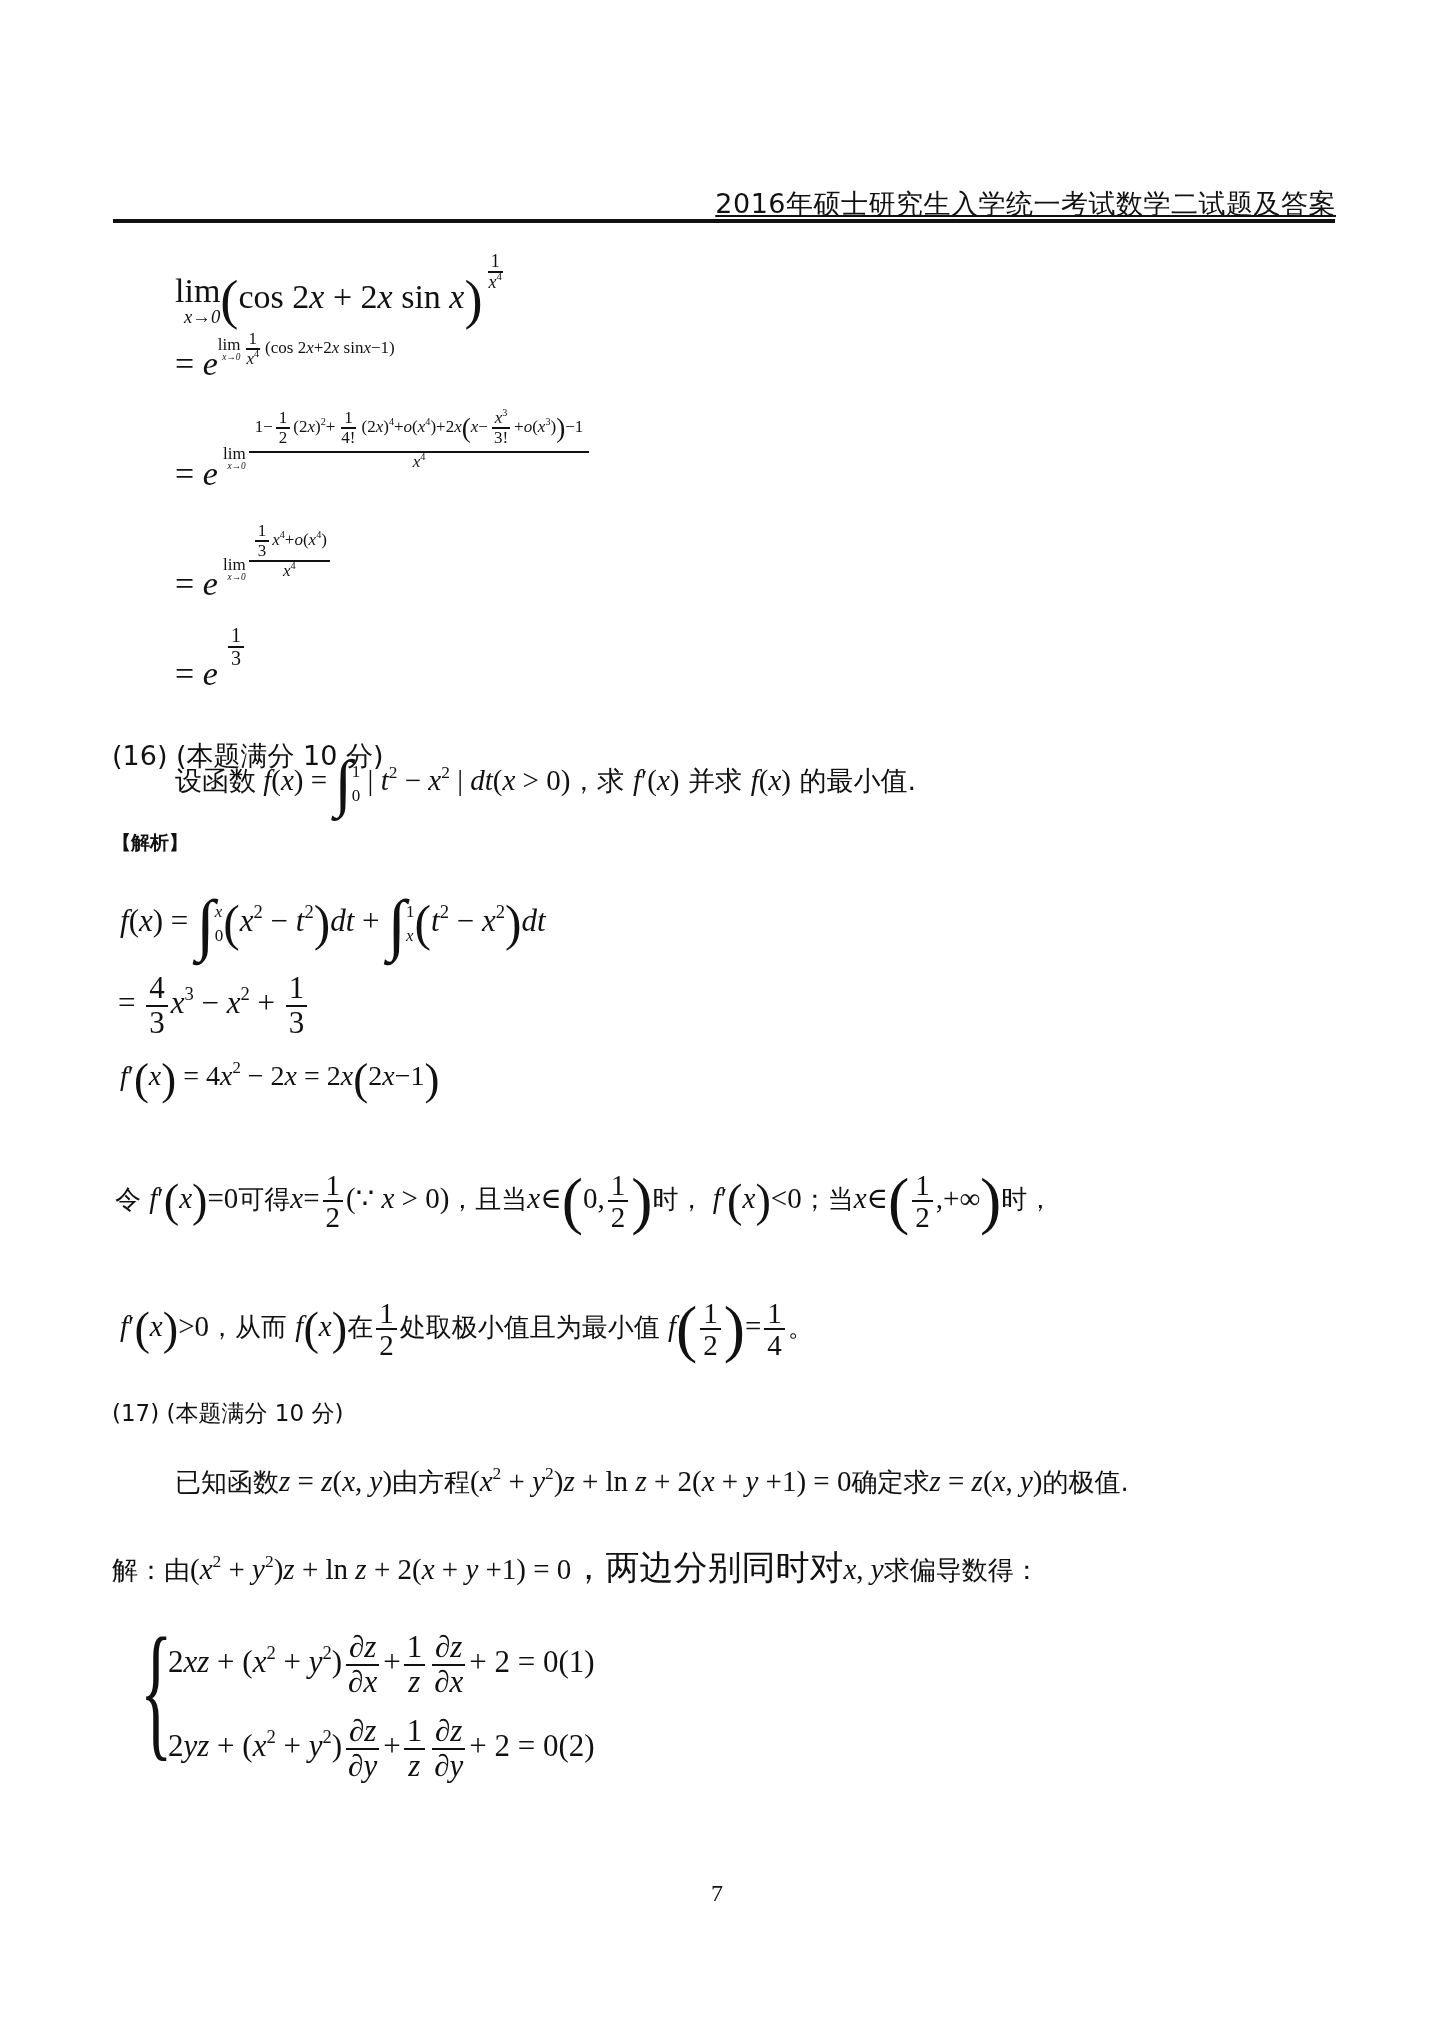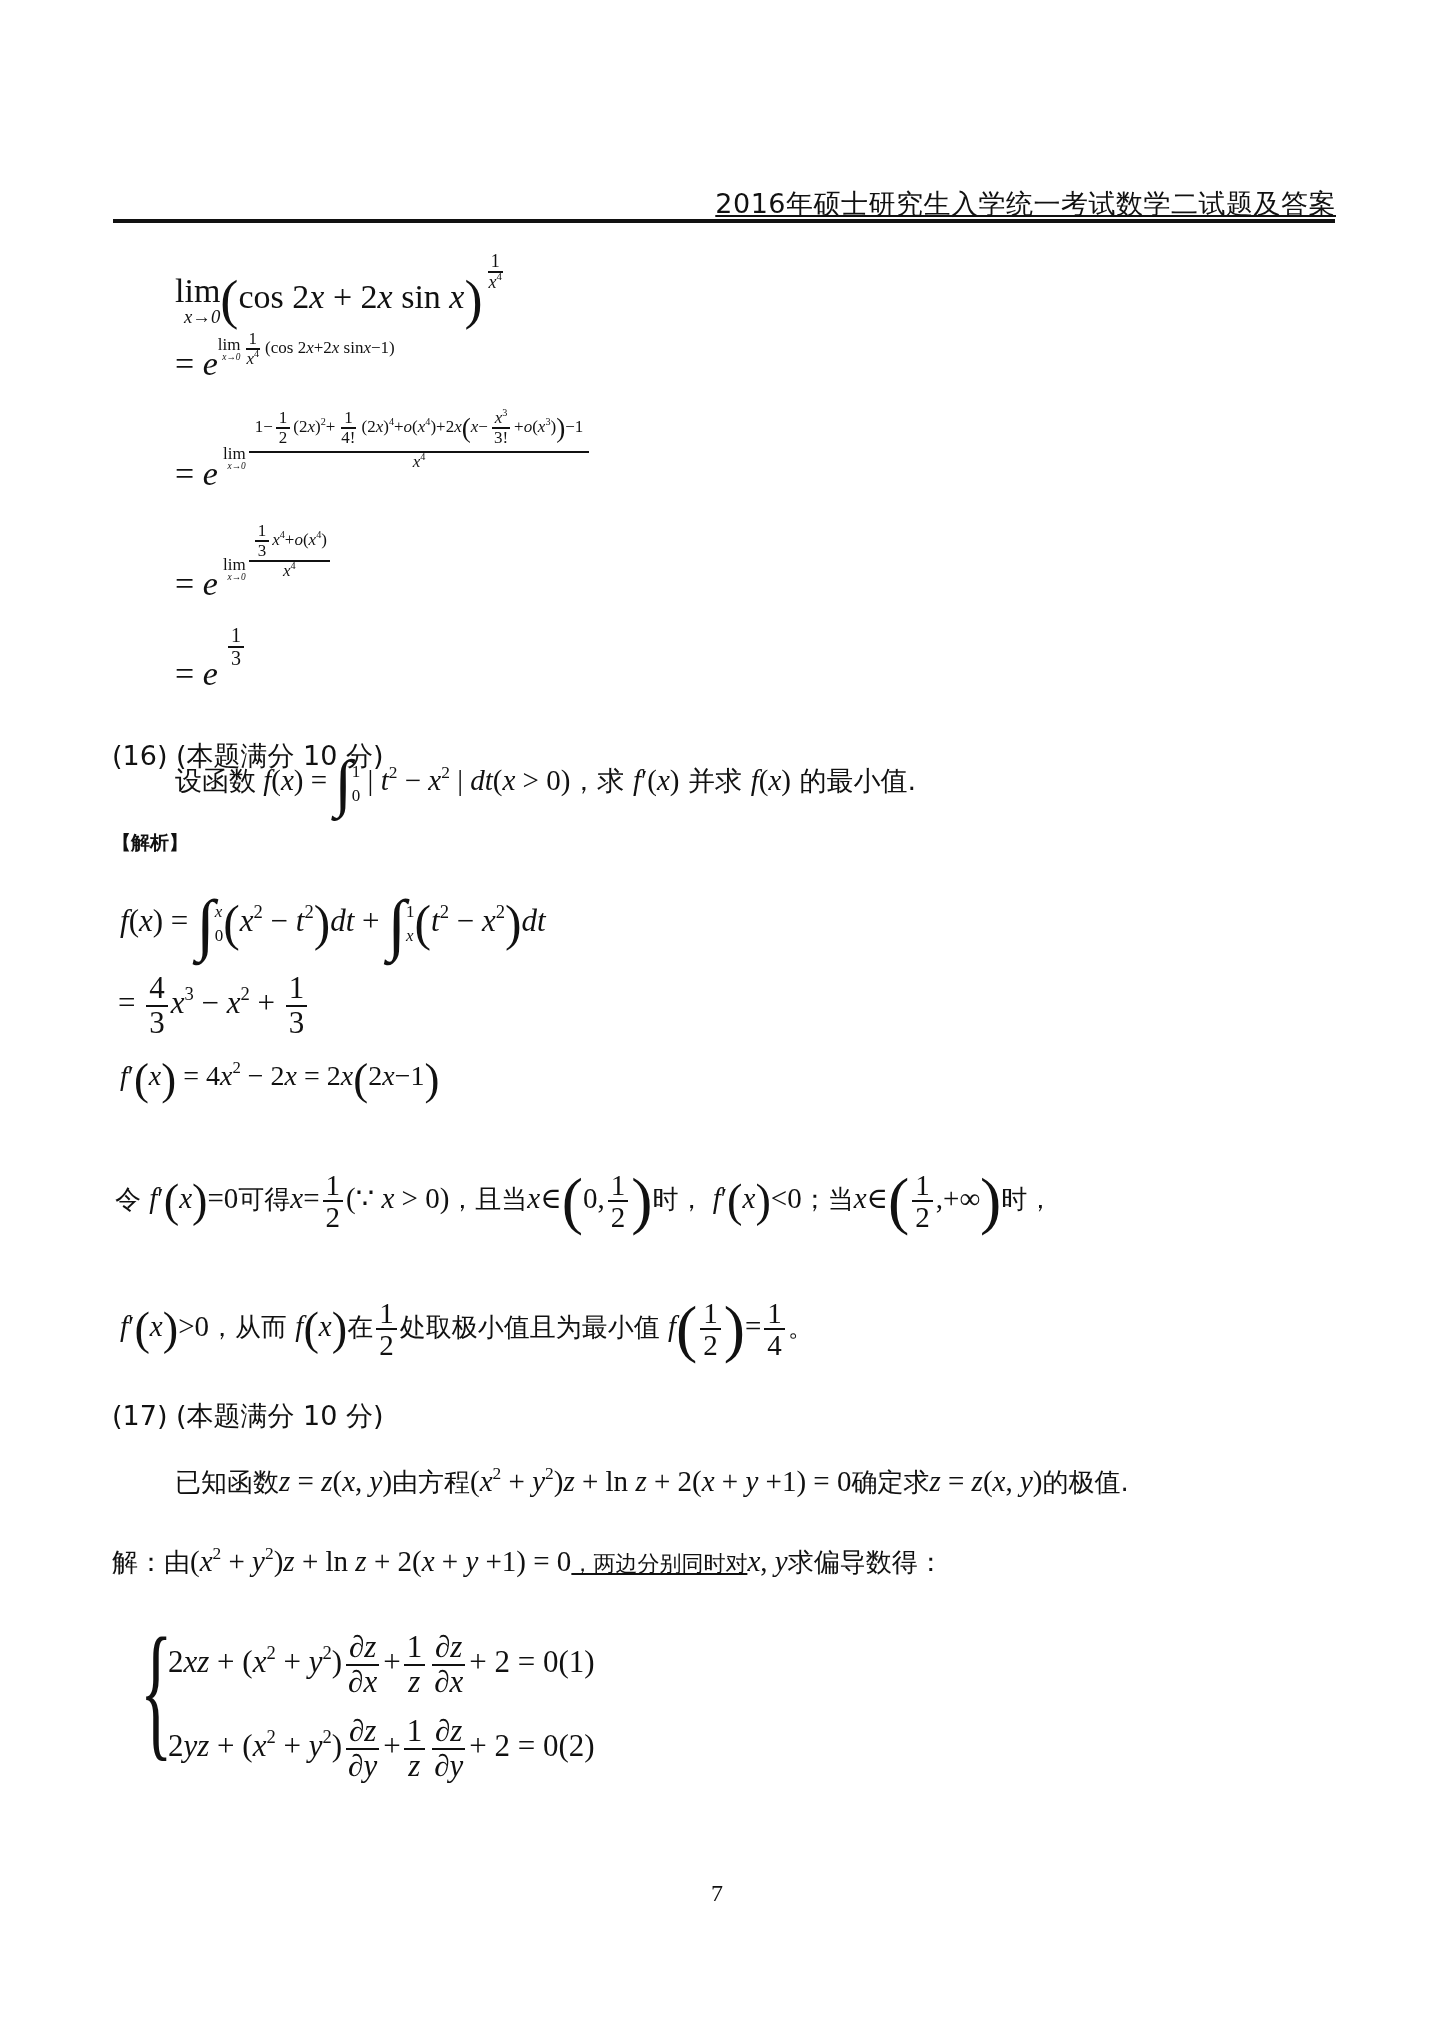--- a/index.html
+++ b/index.html
@@ -157,28 +157,28 @@
         <span class="den">2</span>
       </span></span><span class="zh" style="font-size:26px;">处取极小值且为最小值 </span><span class="m"><i>f</i><span class="huge">(</span><span class="frac">
         <span class="num">1</span>
         <span class="den">2</span>
       </span><span class="huge">)</span>=<span class="frac">
         <span class="num">1</span>
         <span class="den">4</span>
       </span></span><span class="zh" style="font-size:26px;">。</span>
 </div>
 
-<div class="abs zh" style="left:112px; top:1398px; font-size:27px;">(17) (本题满分 10 分)</div>
+<div class="abs zh" style="left:112px; top:1398px; font-size:23px;">(17) (本题满分 10 分)</div>
 
 <div class="abs p" style="left:175px; top:1465px; font-size:29px;">
   <span class="zh" style="font-size:26px;">已知函数</span><span class="m"><i>z</i> = <i>z</i>(<i>x</i>, <i>y</i>)</span><span class="zh" style="font-size:26px;">由方程</span><span class="m">(<i>x</i><sup>2</sup> + <i>y</i><sup>2</sup>)<i>z</i> + ln <i>z</i> + 2(<i>x</i> + <i>y</i> +1) = 0</span><span class="zh" style="font-size:26px;">确定求</span><span class="m"><i>z</i> = <i>z</i>(<i>x</i>, <i>y</i>)</span><span class="zh" style="font-size:26px;">的极值.</span>
 </div>
 
 <div class="abs p" style="left:112px; top:1545px; font-size:29px;">
-  <span class="zh" style="font-size:26px;">解：由</span><span class="m">(<i>x</i><sup>2</sup> + <i>y</i><sup>2</sup>)<i>z</i> + ln <i>z</i> + 2(<i>x</i> + <i>y</i> +1) = 0</span><span class="zh" style="font-size:22px;text-decoration:underline;">，两边分别同时对</span><span class="m"><i>x</i>, <i>y</i></span><span class="zh" style="font-size:26px;">求偏导数得：</span>
+  <span class="zh" style="font-size:26px;">解：由</span><span class="m">(<i>x</i><sup>2</sup> + <i>y</i><sup>2</sup>)<i>z</i> + ln <i>z</i> + 2(<i>x</i> + <i>y</i> +1) = 0</span><span class="zh" style="font-size:34px;">，两边分别同时对</span><span class="m"><i>x</i>, <i>y</i></span><span class="zh" style="font-size:26px;">求偏导数得：</span>
 </div>
 
 <div class="abs" style="left:140px; top:1625px;">
   <div class="abs m brace" style="left:0; top:-10px; transform: scaleX(0.45); transform-origin: left top;">{</div>
   <div class="abs m" style="left:28px; top:6px; font-size:31px;">
     2<i>xz</i> + (<i>x</i><sup>2</sup> + <i>y</i><sup>2</sup>)<span class="frac">
         <span class="num">∂<i>z</i></span>
         <span class="den">∂<i>x</i></span>
       </span>+<span class="frac">
         <span class="num">1</span>

